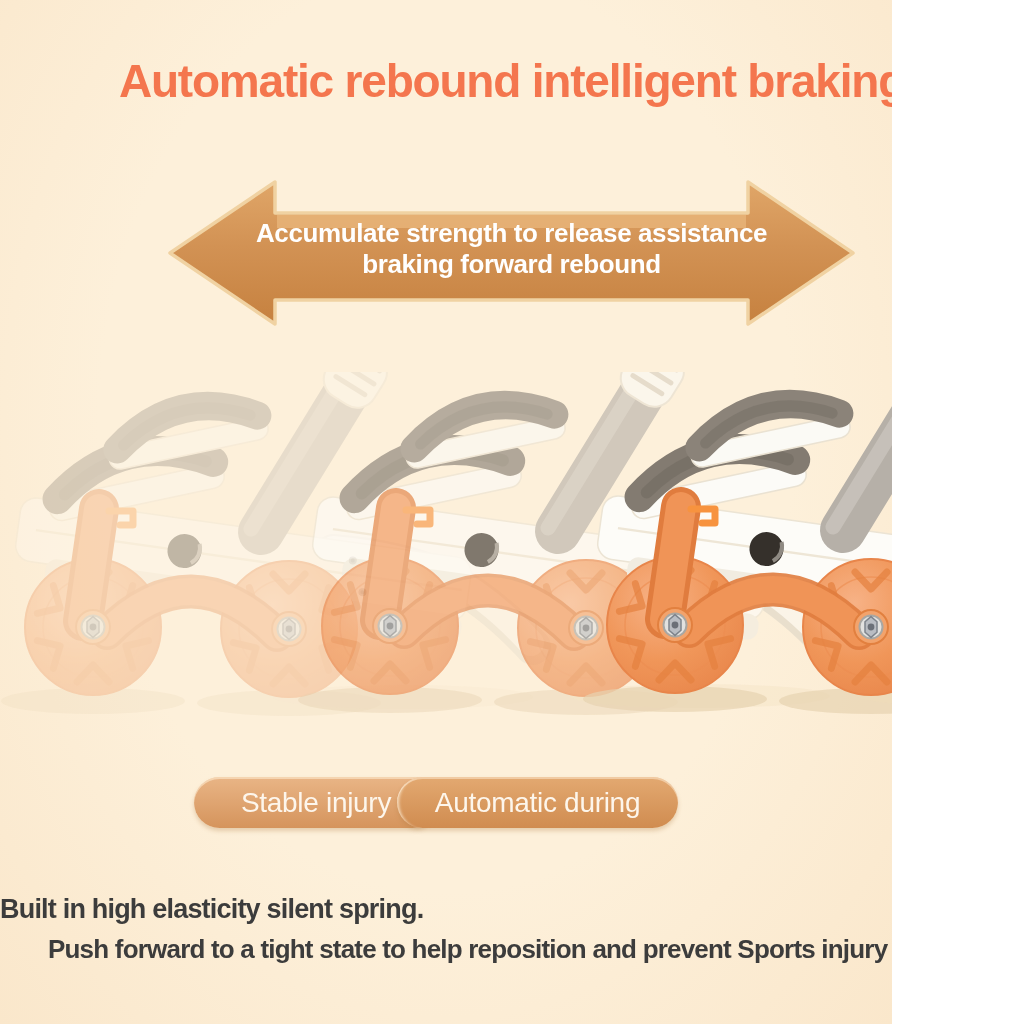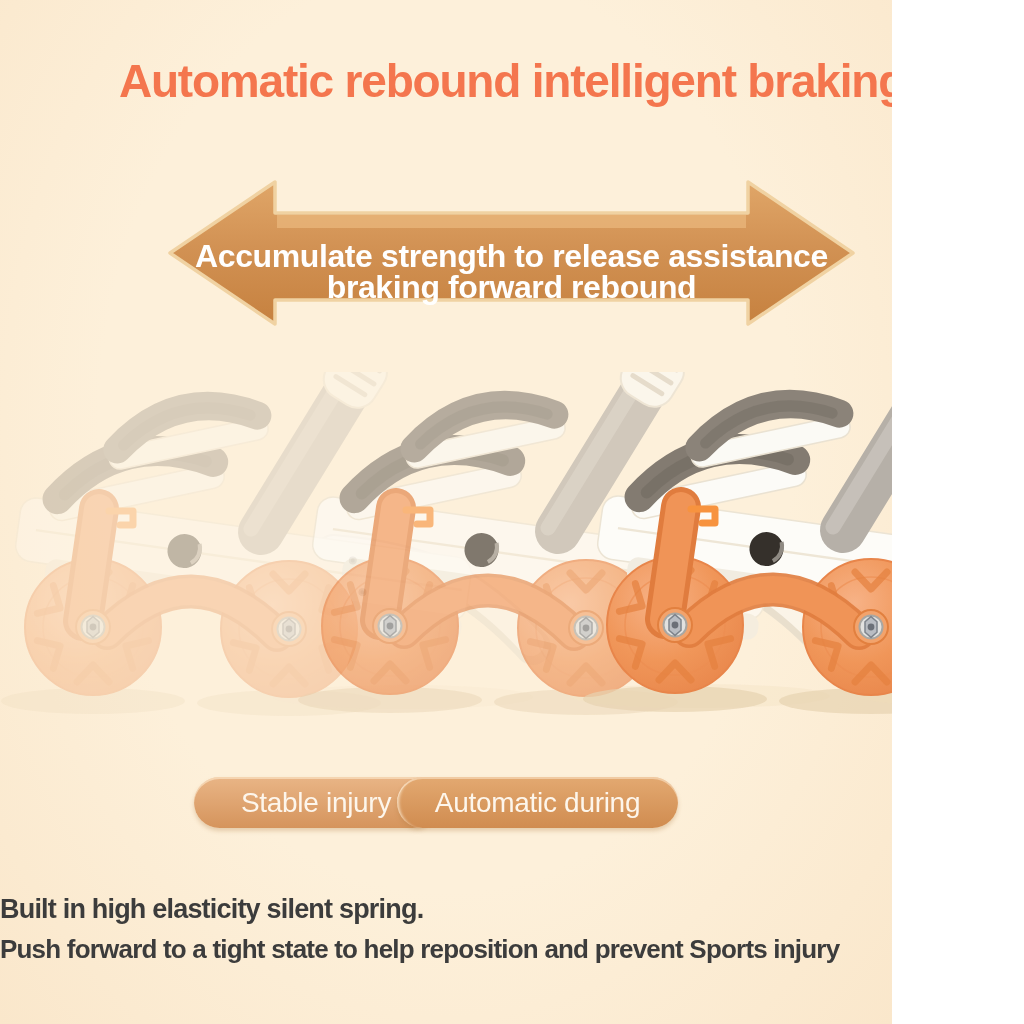--- a/index.html
+++ b/index.html
@@ -17,21 +17,21 @@
     font-size:46px;font-weight:bold;letter-spacing:-1.2px;
     color:#f4764e;
     white-space:nowrap;
   }
   
   .arrow-wrap{position:absolute;left:165px;top:176px;width:693px;height:154px;}
   .arrow-wrap svg{position:absolute;left:0;top:0;}
   .arrow-text{
     position:absolute;left:0;top:42px;width:693px;
     text-align:center;color:#ffffff;
-    font-size:32px;font-weight:bold;letter-spacing:-0.4px;line-height:31px;margin-top:23px;
+    font-size:26px;font-weight:bold;letter-spacing:-0.4px;line-height:31px;
   }
   
   .product{position:absolute;left:0;top:372px;width:1024px;height:352px;}
   
   .pill{
     position:absolute;top:777px;height:51px;
     border-radius:26px;
     display:flex;align-items:center;justify-content:center;
     color:#fdf6ec;font-size:28px;font-weight:400;letter-spacing:-0.3px;
     box-shadow:inset 0 2px 0 rgba(255,238,214,.55), 0 3px 4px rgba(176,124,64,.30);
@@ -44,21 +44,21 @@
   .pill-3{left:655px;width:201px;z-index:3;
     background:linear-gradient(180deg,#dda267,#c98449);
     box-shadow:inset 0 2px 0 rgba(255,238,214,.5), inset 5px 0 3px -3px rgba(253,238,215,.75), 0 3px 4px rgba(176,124,64,.30);}
   
   .caption{
     position:absolute;left:0;top:889px;width:1024px;
     text-align:left;color:#3c3c3c;
     font-weight:bold;letter-spacing:-0.8px;
   }
   .caption .l1{font-size:27px;line-height:40px;}
-  .caption .l2{font-size:26px;line-height:41px;white-space:nowrap;}
+  .caption .l2{font-size:26px;line-height:41px;white-space:nowrap;margin-left:48px;}
 </style>
 </head>
 <body>
 
 <div class="stage">
 
   <div class="headline">Automatic rebound intelligent braking</div>
 
   <div class="arrow-wrap">
     <svg width="693" height="154" viewBox="0 0 693 154">

